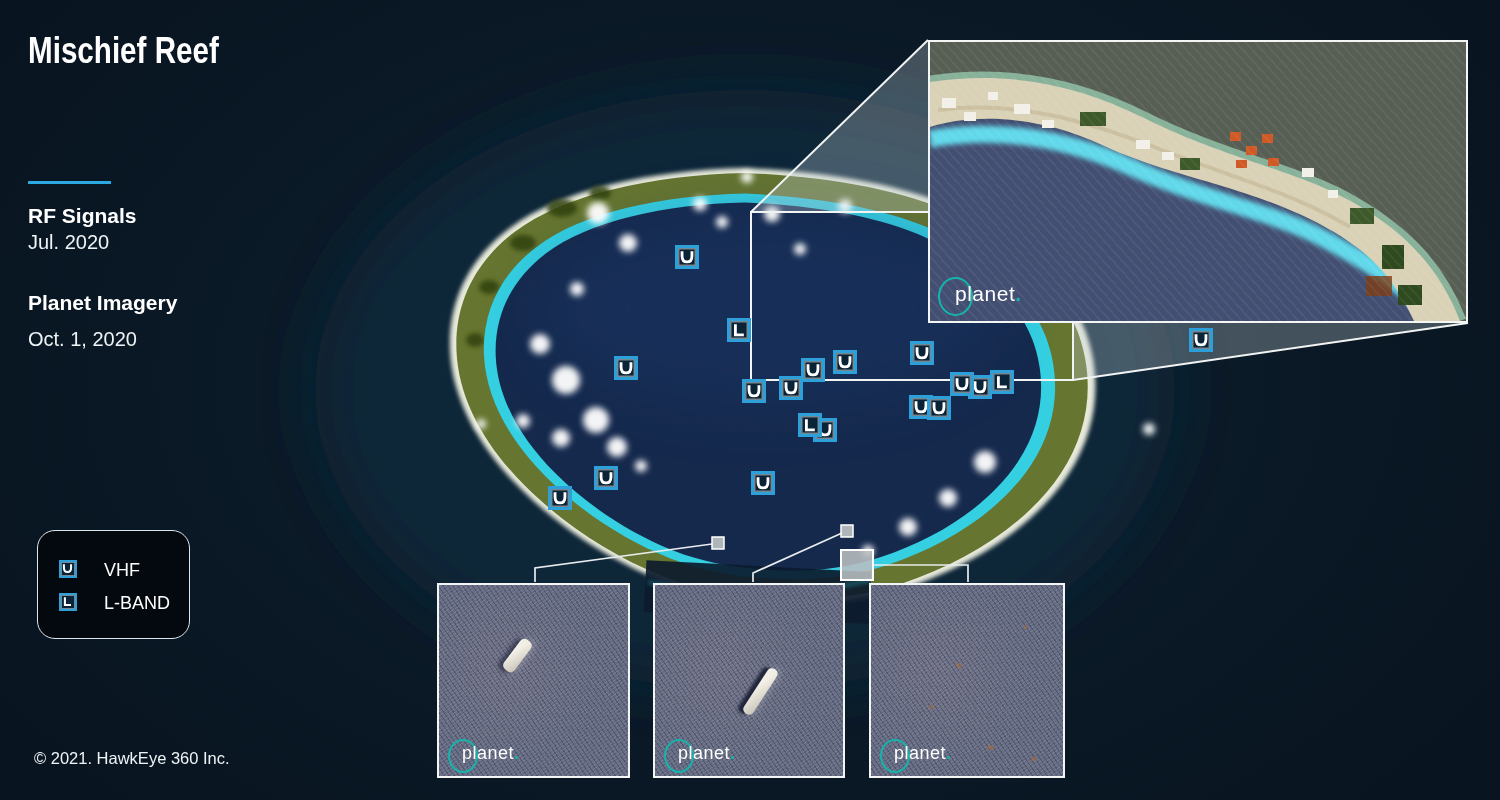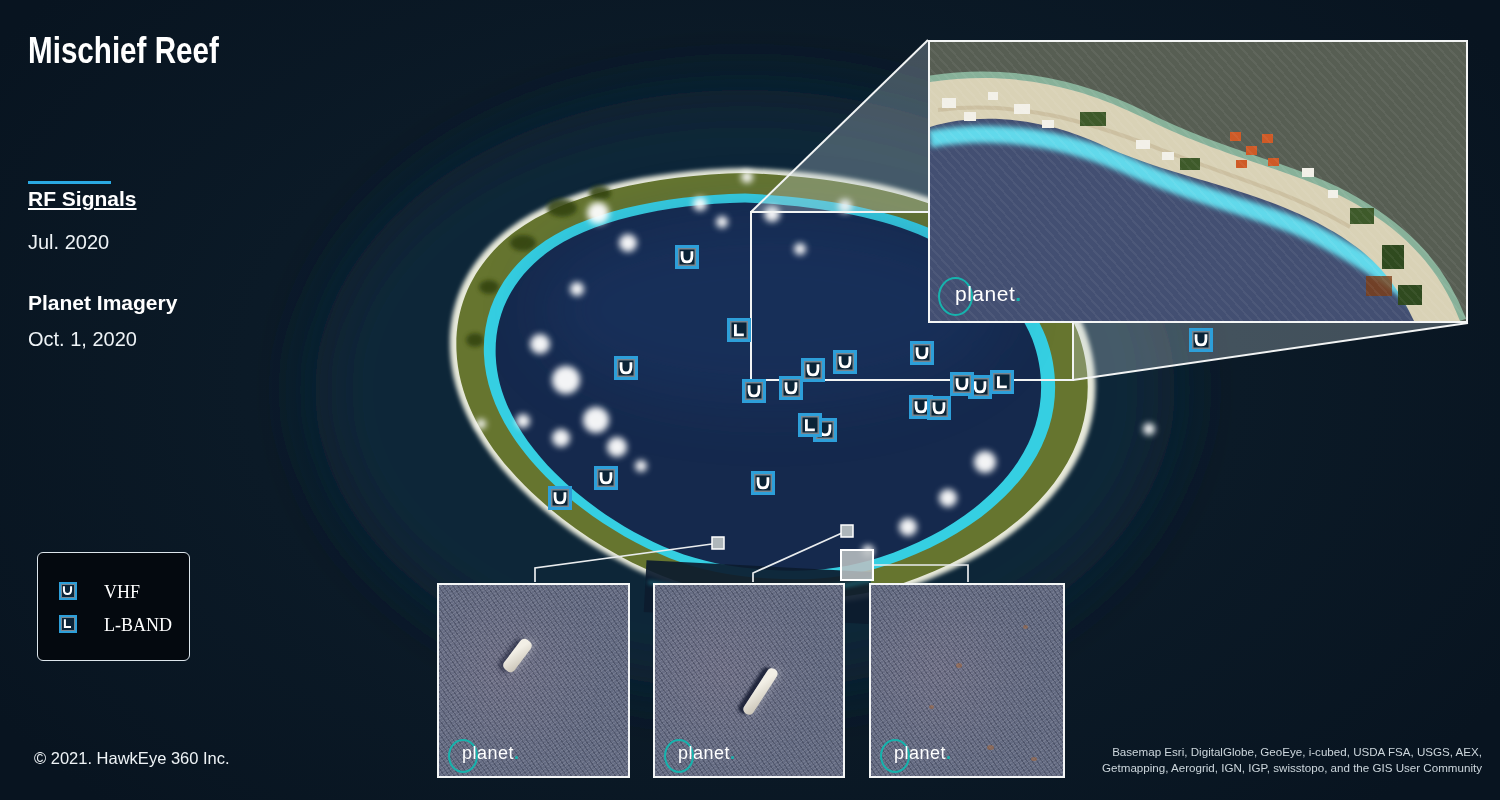--- a/index.html
+++ b/index.html
@@ -12,27 +12,27 @@
   .map-layer{z-index:0;}
   .connector-layer{z-index:10;pointer-events:none;}
 
   
   .panel-title{position:absolute;left:28px;top:30px;z-index:40;font-size:37px;font-weight:bold;
     letter-spacing:0px;transform:scaleX(.80);transform-origin:left center;white-space:nowrap;}
   .panel-desc{position:absolute;left:28px;top:84px;width:340px;z-index:40;font-size:21.5px;line-height:27.5px;font-weight:400;color:#f4f8fa;}
   .divider{position:absolute;left:28px;top:181px;width:83px;height:3px;z-index:40;}
   .sec-h{position:absolute;left:28px;z-index:40;font-size:21px;font-weight:bold;color:#fff;}
   .sec-d{position:absolute;left:28px;z-index:40;font-size:20px;color:#eef3f6;}
-  .rf-h{top:187px;text-decoration:underline;} .rf-d{top:231px;} .pi-h{top:291px;} .pi-d{top:328px;}
+  .rf-h{top:204px;} .rf-d{top:231px;} .pi-h{top:291px;} .pi-d{top:328px;}
   .copyright{position:absolute;left:34px;top:749px;z-index:40;font-size:16.5px;color:#eef3f6;}
   .attribution{position:absolute;right:18px;top:744px;z-index:40;text-align:right;font-size:11.6px;line-height:15.5px;color:#ccd6dc;}
 
   
-  .legend{position:absolute;left:37px;top:552px;width:151px;height:107px;z-index:40;
-    background:#04090f;border:1.5px solid #dde6ec;border-radius:6px;font-family:Liberation Serif, serif;}
+  .legend{position:absolute;left:37px;top:530px;width:151px;height:107px;z-index:40;
+    background:#04090f;border:1.5px solid #dde6ec;border-radius:18px;}
   .legend-label{position:absolute;left:66px;font-size:18px;color:#fff;}
 
   
   .marker{position:absolute;width:24px;height:24px;box-sizing:border-box;z-index:30;
     border:3px solid #2d9fd9;background:#0a2336;
     box-shadow:inset 0 0 0 1.5px rgba(255,255,255,.45);}
   .marker svg{position:absolute;left:0px;top:0px;width:18px;height:18px;}
   .marker.sm{width:18px;height:18px;border-width:2.5px;box-shadow:inset 0 0 0 1px rgba(255,255,255,.45);}
   .marker.sm svg{width:13px;height:13px;}
 
@@ -321,24 +321,20 @@
       </div>
     </div>
 
   <div class="panel-title">Mischief Reef</div>
   <div class="divider" style="background:#2aa9e2;"></div>
   <div class="sec-h rf-h">RF Signals</div>
   <div class="sec-d rf-d">Jul. 2020</div>
   <div class="sec-h pi-h">Planet Imagery</div>
   <div class="sec-d pi-d">Oct. 1, 2020</div>
   <div class="copyright">© 2021. HawkEye 360 Inc.</div>
-  <div class="attribution">
-    <div>Basemap Esri, DigitalGlobe, GeoEye, i-cubed, USDA FSA, USGS, AEX,</div>
-    <div>Getmapping, Aerogrid, IGN, IGP, swisstopo, and the GIS User Community</div>
-  </div>
 
   <div class="legend">
     <div class="marker sm" style="left:21px;top:29px;">
       <svg viewBox="0 0 16 16">
           <path d="M3.6 2.8 L3.6 7 Q3.6 12.3 8 12.3 Q12.4 12.3 12.4 7 L12.4 2.8" fill="none" stroke="#fff" stroke-width="2.5"></path>
         </svg>
     </div>
     <div class="legend-label" style="top:29px;">VHF</div>
     <div class="marker sm" style="left:21px;top:62px;">
       <svg viewBox="0 0 16 16">

